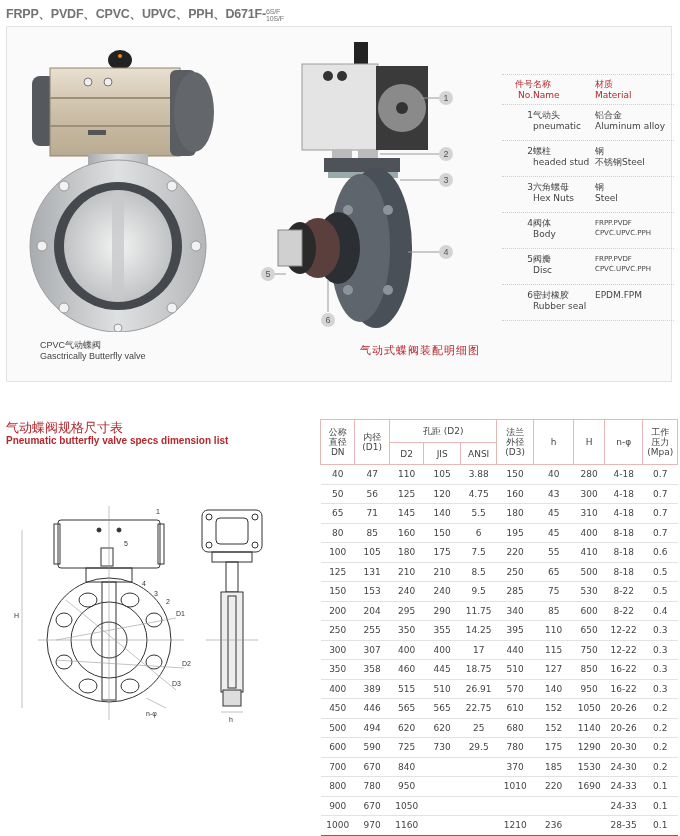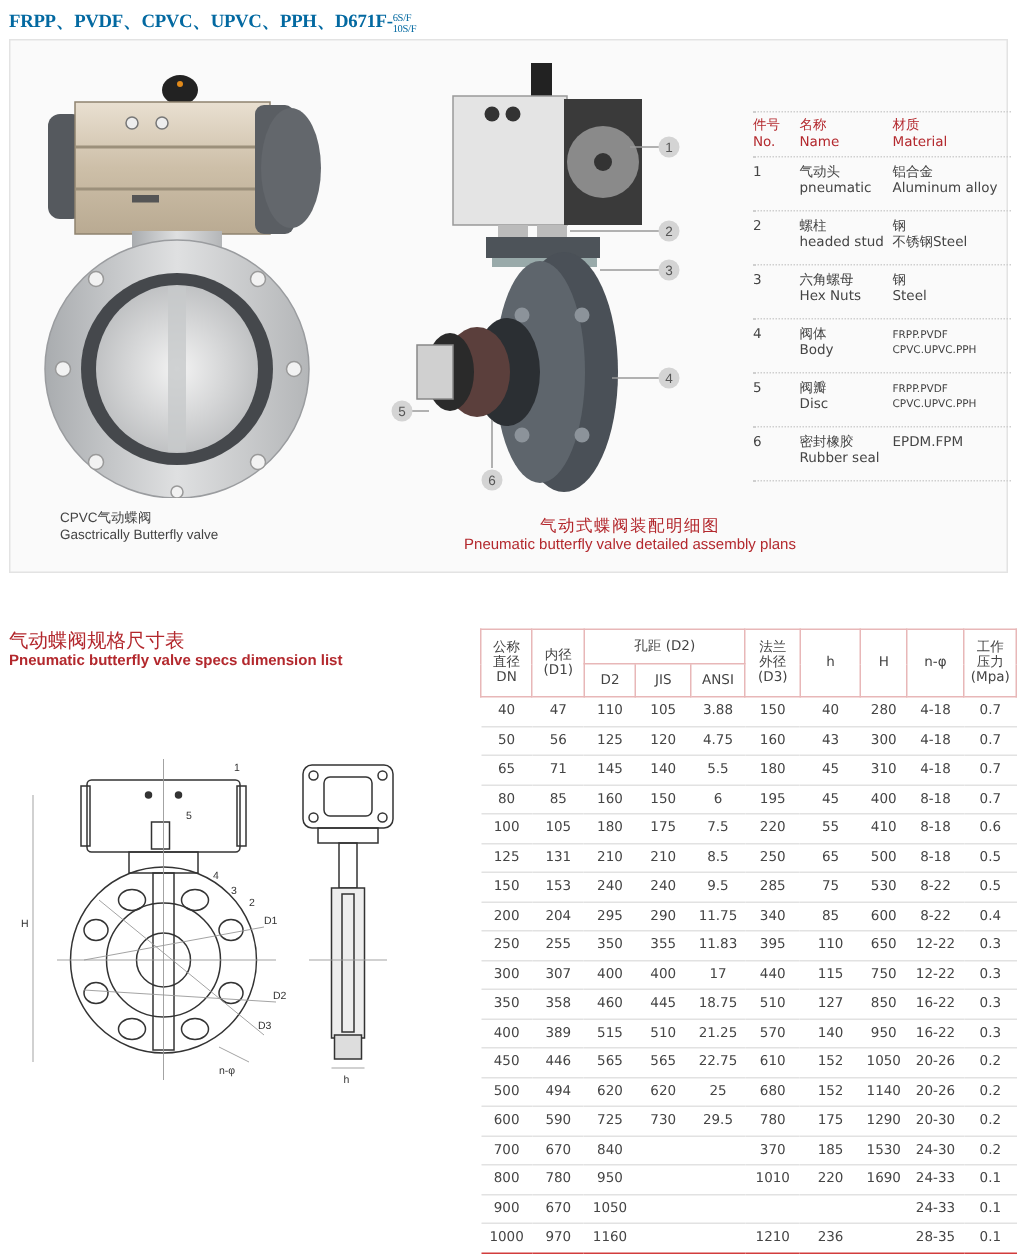--- a/index.html
+++ b/index.html
@@ -1,36 +1,36 @@
 <!DOCTYPE html>
 <html><head>
 <meta charset="utf-8">
 <style>
   * { box-sizing: border-box; margin: 0; padding: 0; }
   html, body { width: 680px; height: 836px; background: #ffffff; overflow: hidden; }
   body { font-family: "DejaVu Sans", "Liberation Sans", sans-serif; color: #333; position: relative; }
 
-  .page-title { position: absolute; left: 6px; top: 6px; font-size: 12.5px; color: #0369a1; font-family: Liberation Serif, serif; font-weight: bold; letter-spacing: -0.2px; white-space: nowrap; }
+  .page-title { position: absolute; left: 6px; top: 6px; font-size: 12.5px; color: #737373; font-family: Liberation Sans, sans-serif; font-weight: bold; letter-spacing: -0.2px; white-space: nowrap; }
   .page-title .frac { display: inline-block; vertical-align: -3px; font-size: 7px; line-height: 7px; text-align: left; font-weight: normal; }
   .page-title .frac span { display: block; }
 
   .top-box { position: absolute; left: 6px; top: 26px; width: 666px; height: 356px; border: 1px solid #e3e3e3; background: #fafafa; }
 
   .photo { position: absolute; left: 24px; top: 46px; width: 196px; height: 286px; }
   .photo-caption { position: absolute; left: 40px; top: 340px; width: 160px; font-size: 9px; color: #444; line-height: 11px; font-family: "Liberation Sans", sans-serif; }
 
   .assembly { position: absolute; left: 258px; top: 40px; width: 200px; height: 290px; }
   .assembly-caption { position: absolute; left: 290px; top: 344px; width: 260px; text-align: center; color: #b3282d; line-height: 13px; }
   .assembly-caption .zh { font-size: 11px; letter-spacing: 1px; }
   .assembly-caption .en { font-size: 10px; font-family: "Liberation Sans", sans-serif; }
 
   .parts { position: absolute; left: 502px; top: 74px; width: 172px; font-size: 9px; }
   .parts .hdr { display: flex; color: #b3282d; border-top: 1px dotted #cfcfcf; border-bottom: 1px dotted #cfcfcf; padding: 4px 0 3px; line-height: 11px; }
   .parts .row { display: flex; border-bottom: 1px dotted #cfcfcf; padding: 5px 0 4px; line-height: 11px; color: #444; min-height: 36px; }
-  .parts .c1 { width: 31px; }
+  .parts .c1 { width: 31px; text-align: right; }
   .parts .c2 { width: 62px; }
   .parts .c3 { flex: 1; }
   .parts .small { font-size: 7px; line-height: 10px; }
 
   .spec-title { position: absolute; left: 6px; top: 420px; color: #b3282d; }
   .spec-title .zh { font-size: 13px; line-height: 15px; }
   .spec-title .en { font-size: 10px; font-family: "Liberation Sans", sans-serif; font-weight: bold; line-height: 12px; }
 
   .drawing { position: absolute; left: 6px; top: 490px; width: 290px; height: 240px; }
 
@@ -136,21 +136,20 @@
     <circle cx="188" cy="212" r="7" fill="#d4d4d4"></circle>
       <text x="188" y="215">4</text>
     <circle cx="10" cy="234" r="7" fill="#d4d4d4"></circle>
       <text x="10" y="237">5</text>
     <circle cx="70" cy="280" r="7" fill="#d4d4d4"></circle>
       <text x="70" y="283">6</text>
   </g>
 </svg>
 <div class="assembly-caption">
   <div class="zh">气动式蝶阀装配明细图</div>
-  <div class="en">Pneumatic butterfly valve detailed assembly plans</div>
 </div>
 
 <div class="parts">
   <div class="hdr">
     <div class="c1">
         <div>件号</div>
         <div>No.</div>
       </div>
     <div class="c2">
         <div>名称</div>
@@ -428,21 +427,21 @@
         <td>85</td>
         <td>600</td>
         <td>8-22</td>
         <td>0.4</td>
       </tr>
       <tr>
         <td>250</td>
         <td>255</td>
         <td>350</td>
         <td>355</td>
-        <td>11.83</td>
+        <td>14.25</td>
         <td>395</td>
         <td>110</td>
         <td>650</td>
         <td>12-22</td>
         <td>0.3</td>
       </tr>
       <tr>
         <td>300</td>
         <td>307</td>
         <td>400</td>
@@ -464,21 +463,21 @@
         <td>127</td>
         <td>850</td>
         <td>16-22</td>
         <td>0.3</td>
       </tr>
       <tr>
         <td>400</td>
         <td>389</td>
         <td>515</td>
         <td>510</td>
-        <td>21.25</td>
+        <td>26.91</td>
         <td>570</td>
         <td>140</td>
         <td>950</td>
         <td>16-22</td>
         <td>0.3</td>
       </tr>
       <tr>
         <td>450</td>
         <td>446</td>
         <td>565</td>

